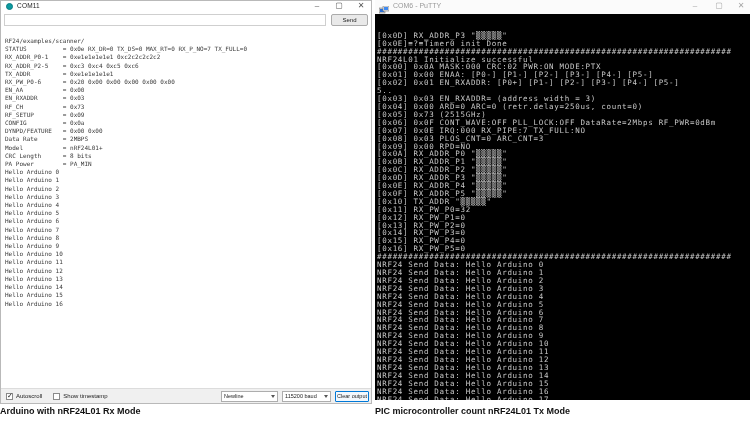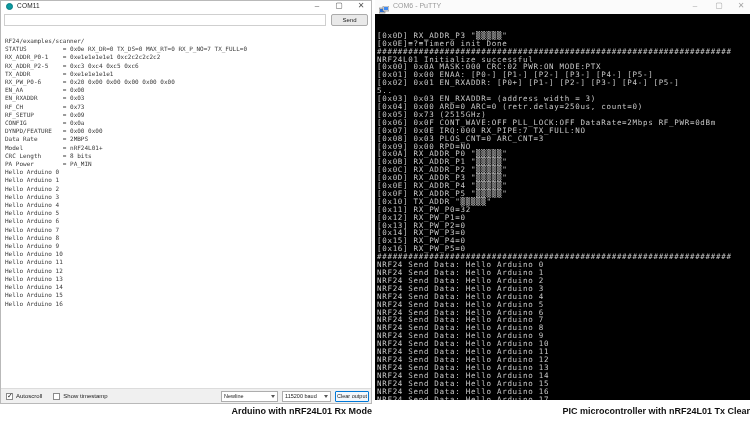--- a/index.html
+++ b/index.html
@@ -47,21 +47,21 @@
     font-size:5.5px;color:#222;display:flex;align-items:center;justify-content:space-between;
     padding:0 2px;margin-right:4px;flex:none;
   }
   .combo-newline{width:57px;} .combo-baud{width:49px;}
   .combo-arrow{width:0;height:0;border-left:2.5px solid transparent;border-right:2.5px solid transparent;
     border-top:3px solid #555;margin-left:2px;flex:none;}
   .clear-btn{
     width:34px;height:11px;box-sizing:border-box;border:1px solid #0078d7;background:#f3f8fd;
     font-size:5.5px;color:#222;text-align:center;line-height:9px;margin-right:2px;flex:none;border-radius:1px;
   }
-  .caption{position:absolute;top:406px;height:14px;text-align:right;font-size:9px;font-weight:bold;color:#111;}
+  .caption{position:absolute;top:406px;height:14px;text-align:left;font-size:9px;font-weight:bold;color:#111;}
   .caption-left{left:0;width:372px;}
   .caption-right{left:375px;width:375px;}
   
   .win-right{position:absolute;left:375px;top:0;width:375px;height:400px;background:#000;}
   .rw-titlebar{position:absolute;left:0;top:0;right:0;height:14px;background:#fbfbfb;}
   .rw-icon{position:absolute;left:4px;top:2px;}
   .rw-title{position:absolute;left:18px;top:2px;font-size:7px;color:#9a9a9a;}
   .rw-btn{position:absolute;top:1px;font-size:8px;color:#a5a5a5;width:14px;text-align:center;}
   .rw-min{right:48px;} .rw-max{right:24px;} .rw-close{right:2px;}
   .terminal{
@@ -119,13 +119,13 @@
     <span class="rw-title">COM6 - PuTTY</span>
     <span class="rw-btn rw-min">–</span>
     <span class="rw-btn rw-max">▢</span>
     <span class="rw-btn rw-close">✕</span>
   </div>
   <div class="terminal">
     <div><div>[0x0D] RX_ADDR_P3 "▒▒▒▒▒"</div><div>[0x0E]≡?≡Timer0 init Done</div><div>####################################################################</div><div>NRF24L01 Initialize successful</div><div>[0x00] 0x0A MASK:000 CRC:02 PWR:ON MODE:PTX</div><div>[0x01] 0x00 ENAA: [P0-] [P1-] [P2-] [P3-] [P4-] [P5-]</div><div>[0x02] 0x01 EN_RXADDR: [P0+] [P1-] [P2-] [P3-] [P4-] [P5-]</div><div>5..</div><div>[0x03] 0x03 EN_RXADDR= (address width = 3)</div><div>[0x04] 0x00 ARD=0 ARC=0 (retr.delay=250us, count=0)</div><div>[0x05] 0x73 (2515GHz)</div><div>[0x06] 0x0F CONT_WAVE:OFF PLL_LOCK:OFF DataRate=2Mbps RF_PWR=0dBm</div><div>[0x07] 0x0E IRQ:000 RX_PIPE:7 TX_FULL:NO</div><div>[0x08] 0x03 PLOS_CNT=0 ARC_CNT=3</div><div>[0x09] 0x00 RPD=NO</div><div>[0x0A] RX_ADDR_P0 "▒▒▒▒▒"</div><div>[0x0B] RX_ADDR_P1 "▒▒▒▒▒"</div><div>[0x0C] RX_ADDR_P2 "▒▒▒▒▒"</div><div>[0x0D] RX_ADDR_P3 "▒▒▒▒▒"</div><div>[0x0E] RX_ADDR_P4 "▒▒▒▒▒"</div><div>[0x0F] RX_ADDR_P5 "▒▒▒▒▒"</div><div>[0x10] TX_ADDR "▒▒▒▒▒"</div><div>[0x11] RX_PW_P0=32</div><div>[0x12] RX_PW_P1=0</div><div>[0x13] RX_PW_P2=0</div><div>[0x14] RX_PW_P3=0</div><div>[0x15] RX_PW_P4=0</div><div>[0x16] RX_PW_P5=0</div><div>####################################################################</div><div>NRF24 Send Data: Hello Arduino 0</div><div>NRF24 Send Data: Hello Arduino 1</div><div>NRF24 Send Data: Hello Arduino 2</div><div>NRF24 Send Data: Hello Arduino 3</div><div>NRF24 Send Data: Hello Arduino 4</div><div>NRF24 Send Data: Hello Arduino 5</div><div>NRF24 Send Data: Hello Arduino 6</div><div>NRF24 Send Data: Hello Arduino 7</div><div>NRF24 Send Data: Hello Arduino 8</div><div>NRF24 Send Data: Hello Arduino 9</div><div>NRF24 Send Data: Hello Arduino 10</div><div>NRF24 Send Data: Hello Arduino 11</div><div>NRF24 Send Data: Hello Arduino 12</div><div>NRF24 Send Data: Hello Arduino 13</div><div>NRF24 Send Data: Hello Arduino 14</div><div>NRF24 Send Data: Hello Arduino 15</div><div>NRF24 Send Data: Hello Arduino 16</div><div>NRF24 Send Data: Hello Arduino 17</div></div>
     
   </div>
 </div>
-<div class="caption caption-right">PIC microcontroller with nRF24L01 Tx Clear</div>
+<div class="caption caption-right">PIC microcontroller count nRF24L01 Tx Mode</div>
 
 </body></html>

